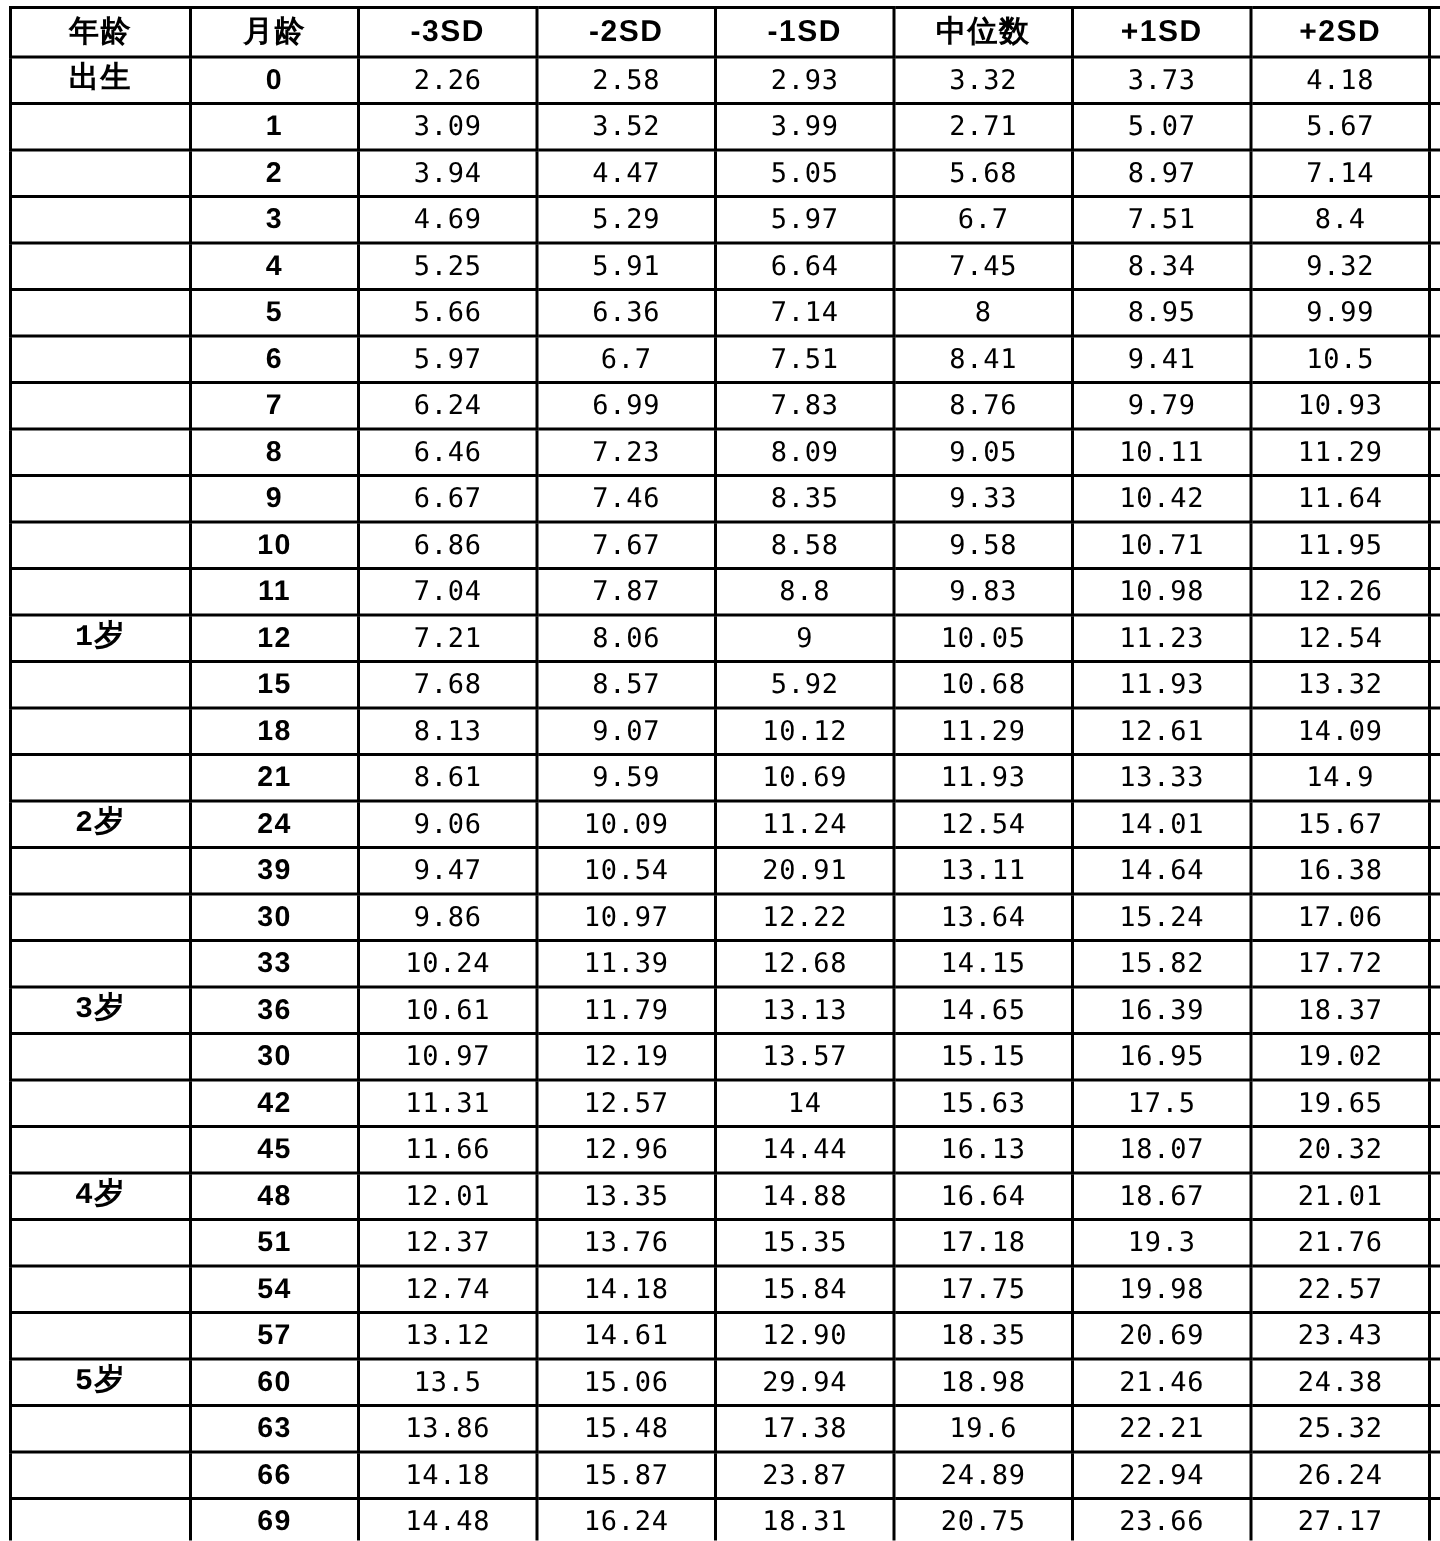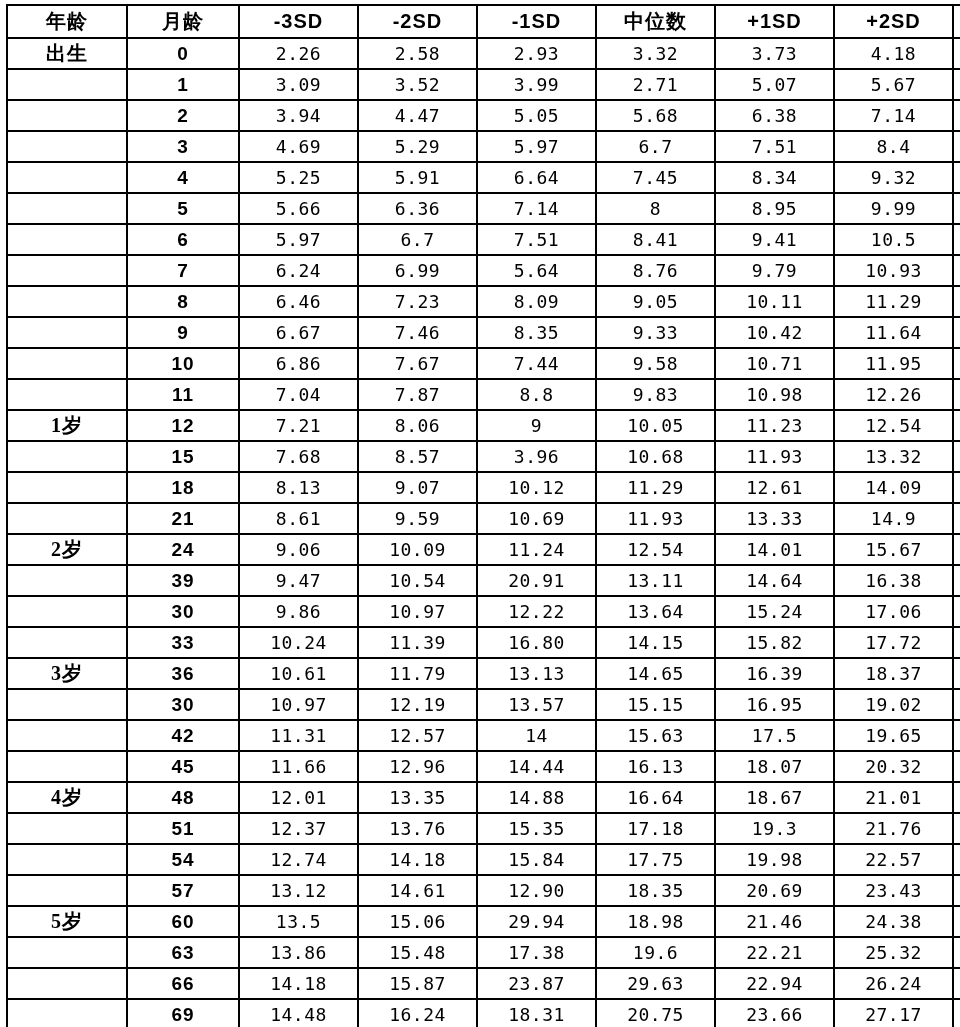--- a/index.html
+++ b/index.html
@@ -43,21 +43,21 @@
     font-family: "Liberation Serif", serif;
   }
   table.growth-table thead th {
     font-size: 20px;
     height: 31px;
     line-height: 31px;
     font-family: "Liberation Sans", sans-serif;
     margin-left: 24px;
   }
   table.growth-table td.age-cell {
-    font-family: Liberation Serif, serif;
+    font-family: Liberation Mono, monospace;
     font-size: 20px;
     margin-top: 32px;
   }
   table.growth-table td.month-cell {
     font-family: "Liberation Sans", sans-serif;
     font-size: 19px;
   }
   table.growth-table td.value-cell {
     font-family: "DejaVu Sans Mono", monospace;
     font-size: 18px;
@@ -120,21 +120,21 @@
           <td class="value-cell">5.67</td>
           <td class="value-cell">6.33</td>
         </tr>
         <tr>
           <td class="age-cell empty-cell"></td>
           <td class="month-cell">2</td>
           <td class="value-cell">3.94</td>
           <td class="value-cell">4.47</td>
           <td class="value-cell">5.05</td>
           <td class="value-cell">5.68</td>
-          <td class="value-cell">6.38</td>
+          <td class="value-cell">8.97</td>
           <td class="value-cell">7.14</td>
           <td class="value-cell">7.97</td>
         </tr>
         <tr>
           <td class="age-cell empty-cell"></td>
           <td class="month-cell">3</td>
           <td class="value-cell">4.69</td>
           <td class="value-cell">5.29</td>
           <td class="value-cell">5.97</td>
           <td class="value-cell">6.7</td>
@@ -173,21 +173,21 @@
           <td class="value-cell">8.41</td>
           <td class="value-cell">9.41</td>
           <td class="value-cell">10.5</td>
           <td class="value-cell">11.72</td>
         </tr>
         <tr>
           <td class="age-cell empty-cell"></td>
           <td class="month-cell">7</td>
           <td class="value-cell">6.24</td>
           <td class="value-cell">6.99</td>
-          <td class="value-cell">5.64</td>
+          <td class="value-cell">7.83</td>
           <td class="value-cell">8.76</td>
           <td class="value-cell">9.79</td>
           <td class="value-cell">10.93</td>
           <td class="value-cell">12.2</td>
         </tr>
         <tr>
           <td class="age-cell empty-cell"></td>
           <td class="month-cell">8</td>
           <td class="value-cell">6.46</td>
           <td class="value-cell">7.23</td>
@@ -206,21 +206,21 @@
           <td class="value-cell">9.33</td>
           <td class="value-cell">10.42</td>
           <td class="value-cell">11.64</td>
           <td class="value-cell">12.99</td>
         </tr>
         <tr>
           <td class="age-cell empty-cell"></td>
           <td class="month-cell">10</td>
           <td class="value-cell">6.86</td>
           <td class="value-cell">7.67</td>
-          <td class="value-cell">7.44</td>
+          <td class="value-cell">8.58</td>
           <td class="value-cell">9.58</td>
           <td class="value-cell">10.71</td>
           <td class="value-cell">11.95</td>
           <td class="value-cell">13.34</td>
         </tr>
         <tr>
           <td class="age-cell empty-cell"></td>
           <td class="month-cell">11</td>
           <td class="value-cell">7.04</td>
           <td class="value-cell">7.87</td>
@@ -239,21 +239,21 @@
           <td class="value-cell">10.05</td>
           <td class="value-cell">11.23</td>
           <td class="value-cell">12.54</td>
           <td class="value-cell">14</td>
         </tr>
         <tr>
           <td class="age-cell empty-cell"></td>
           <td class="month-cell">15</td>
           <td class="value-cell">7.68</td>
           <td class="value-cell">8.57</td>
-          <td class="value-cell">3.96</td>
+          <td class="value-cell">5.92</td>
           <td class="value-cell">10.68</td>
           <td class="value-cell">11.93</td>
           <td class="value-cell">13.32</td>
           <td class="value-cell">14.88</td>
         </tr>
         <tr>
           <td class="age-cell empty-cell"></td>
           <td class="month-cell">18</td>
           <td class="value-cell">8.13</td>
           <td class="value-cell">9.07</td>
@@ -305,21 +305,21 @@
           <td class="value-cell">13.64</td>
           <td class="value-cell">15.24</td>
           <td class="value-cell">17.06</td>
           <td class="value-cell">19.13</td>
         </tr>
         <tr>
           <td class="age-cell empty-cell"></td>
           <td class="month-cell">33</td>
           <td class="value-cell">10.24</td>
           <td class="value-cell">11.39</td>
-          <td class="value-cell">16.80</td>
+          <td class="value-cell">12.68</td>
           <td class="value-cell">14.15</td>
           <td class="value-cell">15.82</td>
           <td class="value-cell">17.72</td>
           <td class="value-cell">19.89</td>
         </tr>
         <tr>
           <td class="age-cell">3岁</td>
           <td class="month-cell">36</td>
           <td class="value-cell">10.61</td>
           <td class="value-cell">11.79</td>
@@ -427,21 +427,21 @@
           <td class="value-cell">22.21</td>
           <td class="value-cell">25.32</td>
           <td class="value-cell">29.04</td>
         </tr>
         <tr>
           <td class="age-cell empty-cell"></td>
           <td class="month-cell">66</td>
           <td class="value-cell">14.18</td>
           <td class="value-cell">15.87</td>
           <td class="value-cell">23.87</td>
-          <td class="value-cell">29.63</td>
+          <td class="value-cell">24.89</td>
           <td class="value-cell">22.94</td>
           <td class="value-cell">26.24</td>
           <td class="value-cell">30.22</td>
         </tr>
         <tr>
           <td class="age-cell empty-cell"></td>
           <td class="month-cell">69</td>
           <td class="value-cell">14.48</td>
           <td class="value-cell">16.24</td>
           <td class="value-cell">18.31</td>

